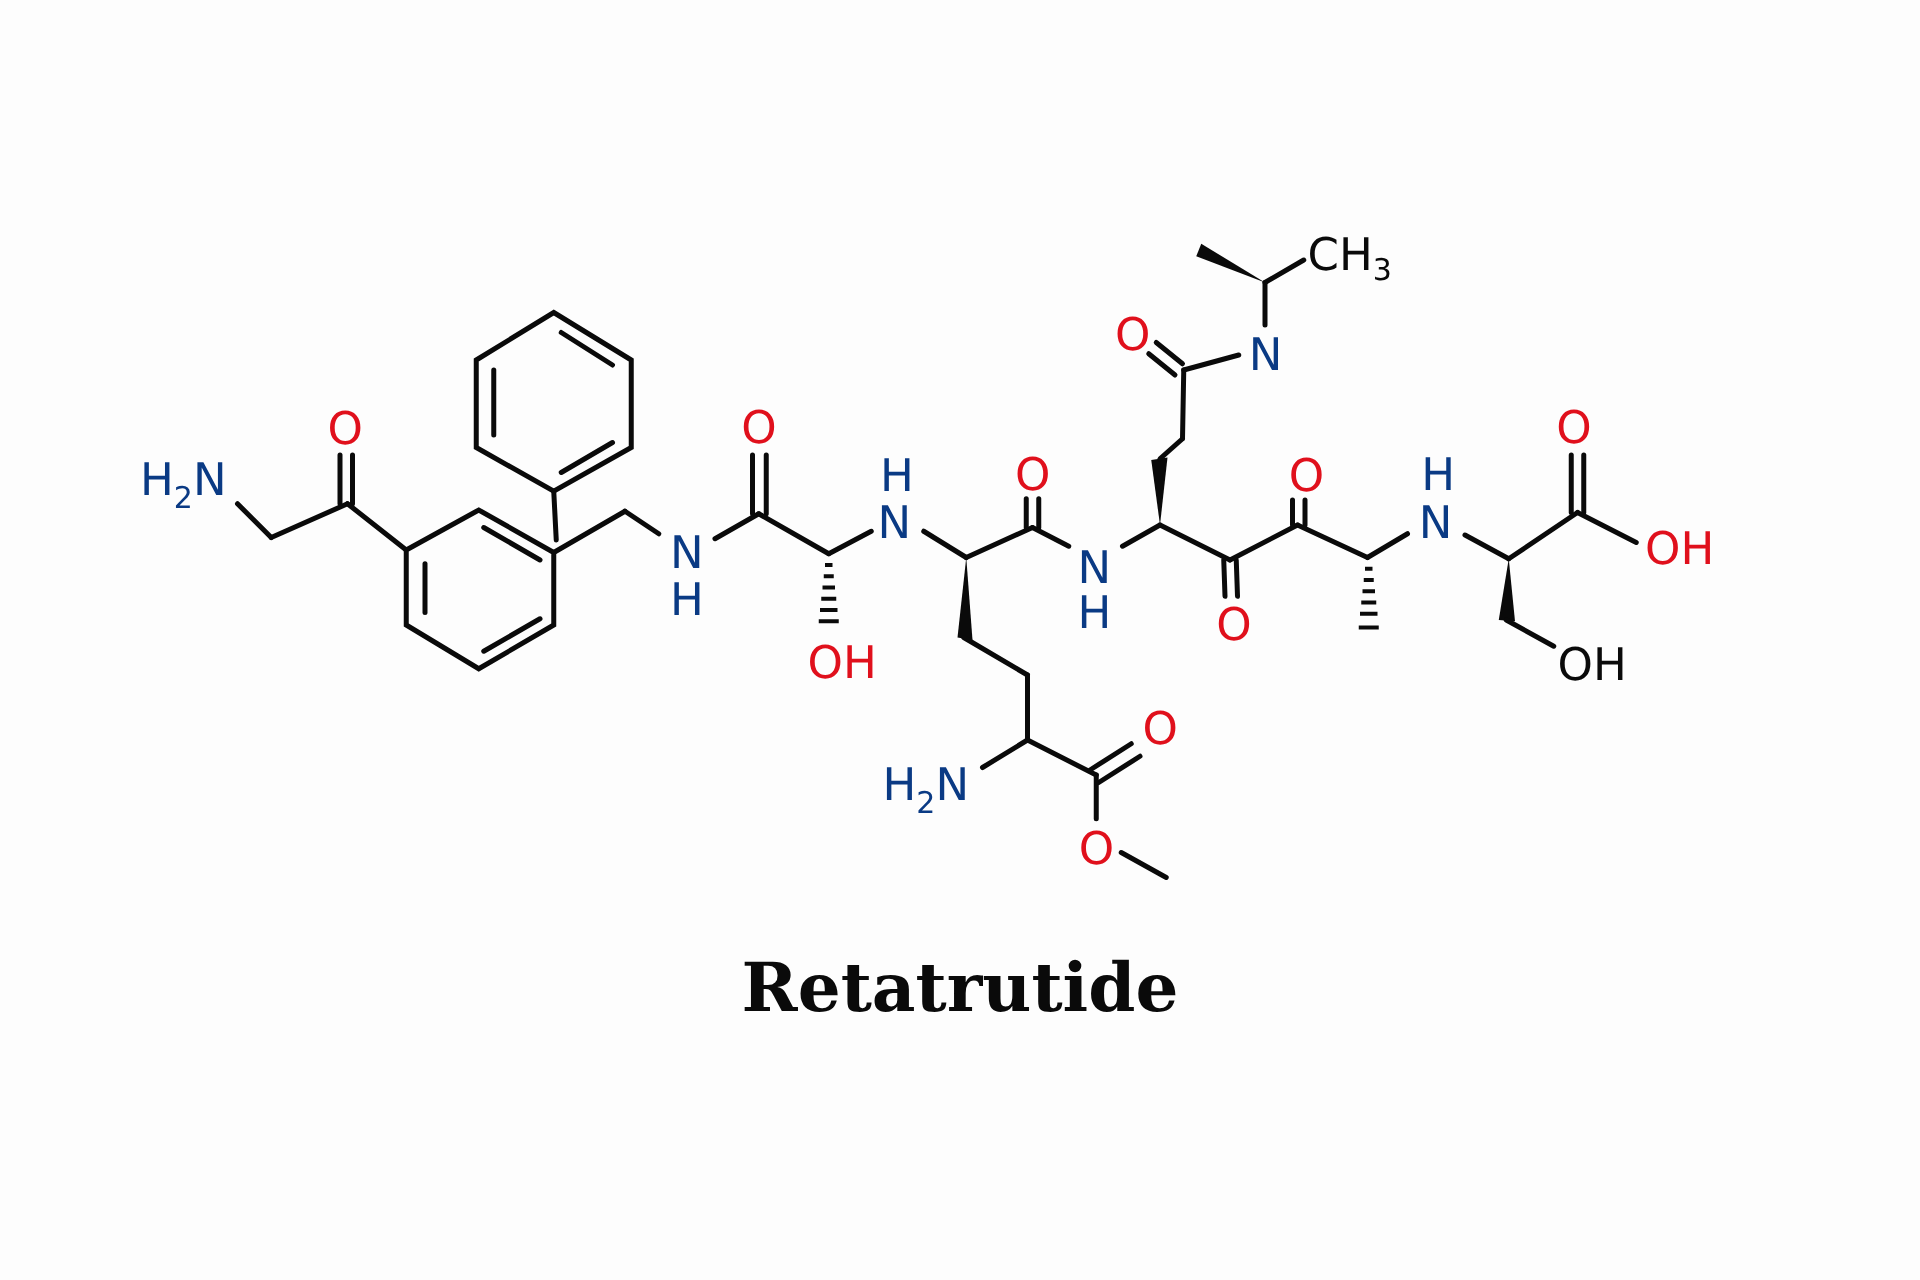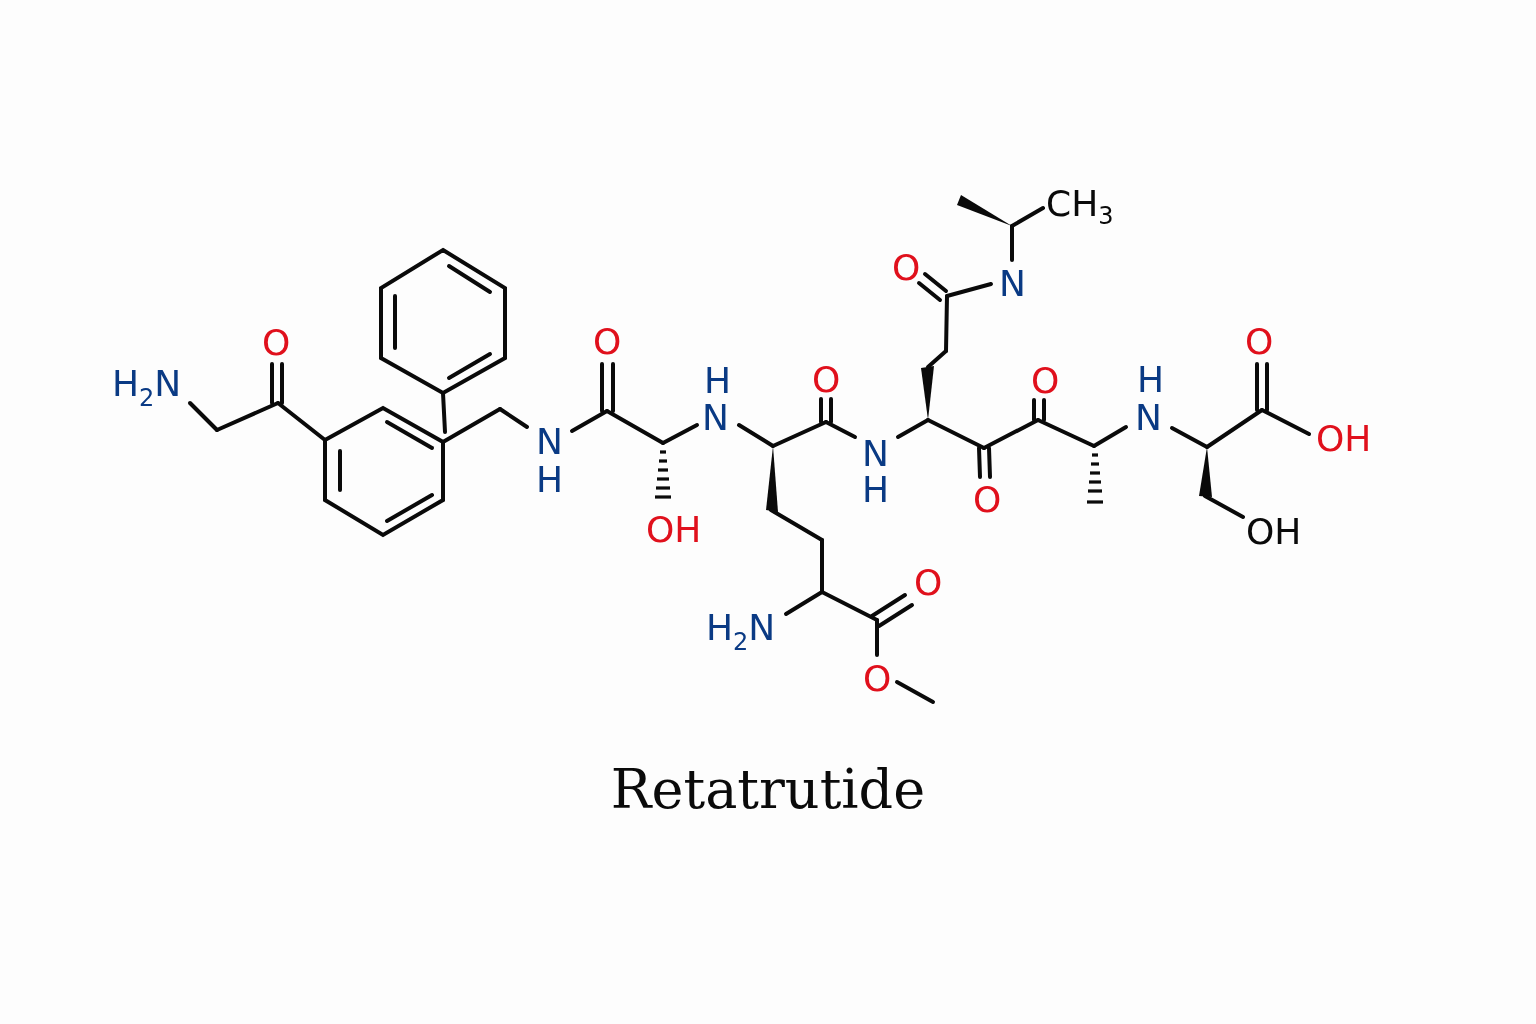--- a/index.html
+++ b/index.html
@@ -7,21 +7,21 @@
   #canvas { position: absolute; left: 0; top: 0; width: 1536px; height: 1024px; }
   .bond { stroke: #0a0a0a; stroke-width: 4; stroke-linecap: round; fill: none; }
   .wedge { fill: #0a0a0a; stroke: none; }
   .hash { stroke: #0a0a0a; stroke-width: 3.2; stroke-linecap: butt; }
   .atom { font-family: "DejaVu Sans", sans-serif; font-size: 36px; }
   .atom-sub { font-size: 24px; }
   .c-N { fill: #0a3a84; }
   .c-O { fill: #e0101c; }
   .c-C { fill: #0a0a0a; }
   .title { position: absolute; left: 0; width: 1536px; top: 758px; text-align: center;
-           font-family: "DejaVu Serif", serif; font-weight: normal; font-size: 54px; color: #0a0a0a;
+           font-family: "DejaVu Serif", serif; font-weight: bold; font-size: 54px; color: #0a0a0a;
            letter-spacing: 0px; }
 </style>
 </head>
 <body>
 
 <svg id="canvas" viewBox="0 0 1536 1024" xmlns="http://www.w3.org/2000/svg">
 
   <g>
 
     <line class="bond" x1="190" y1="403" x2="217" y2="430"></line>

